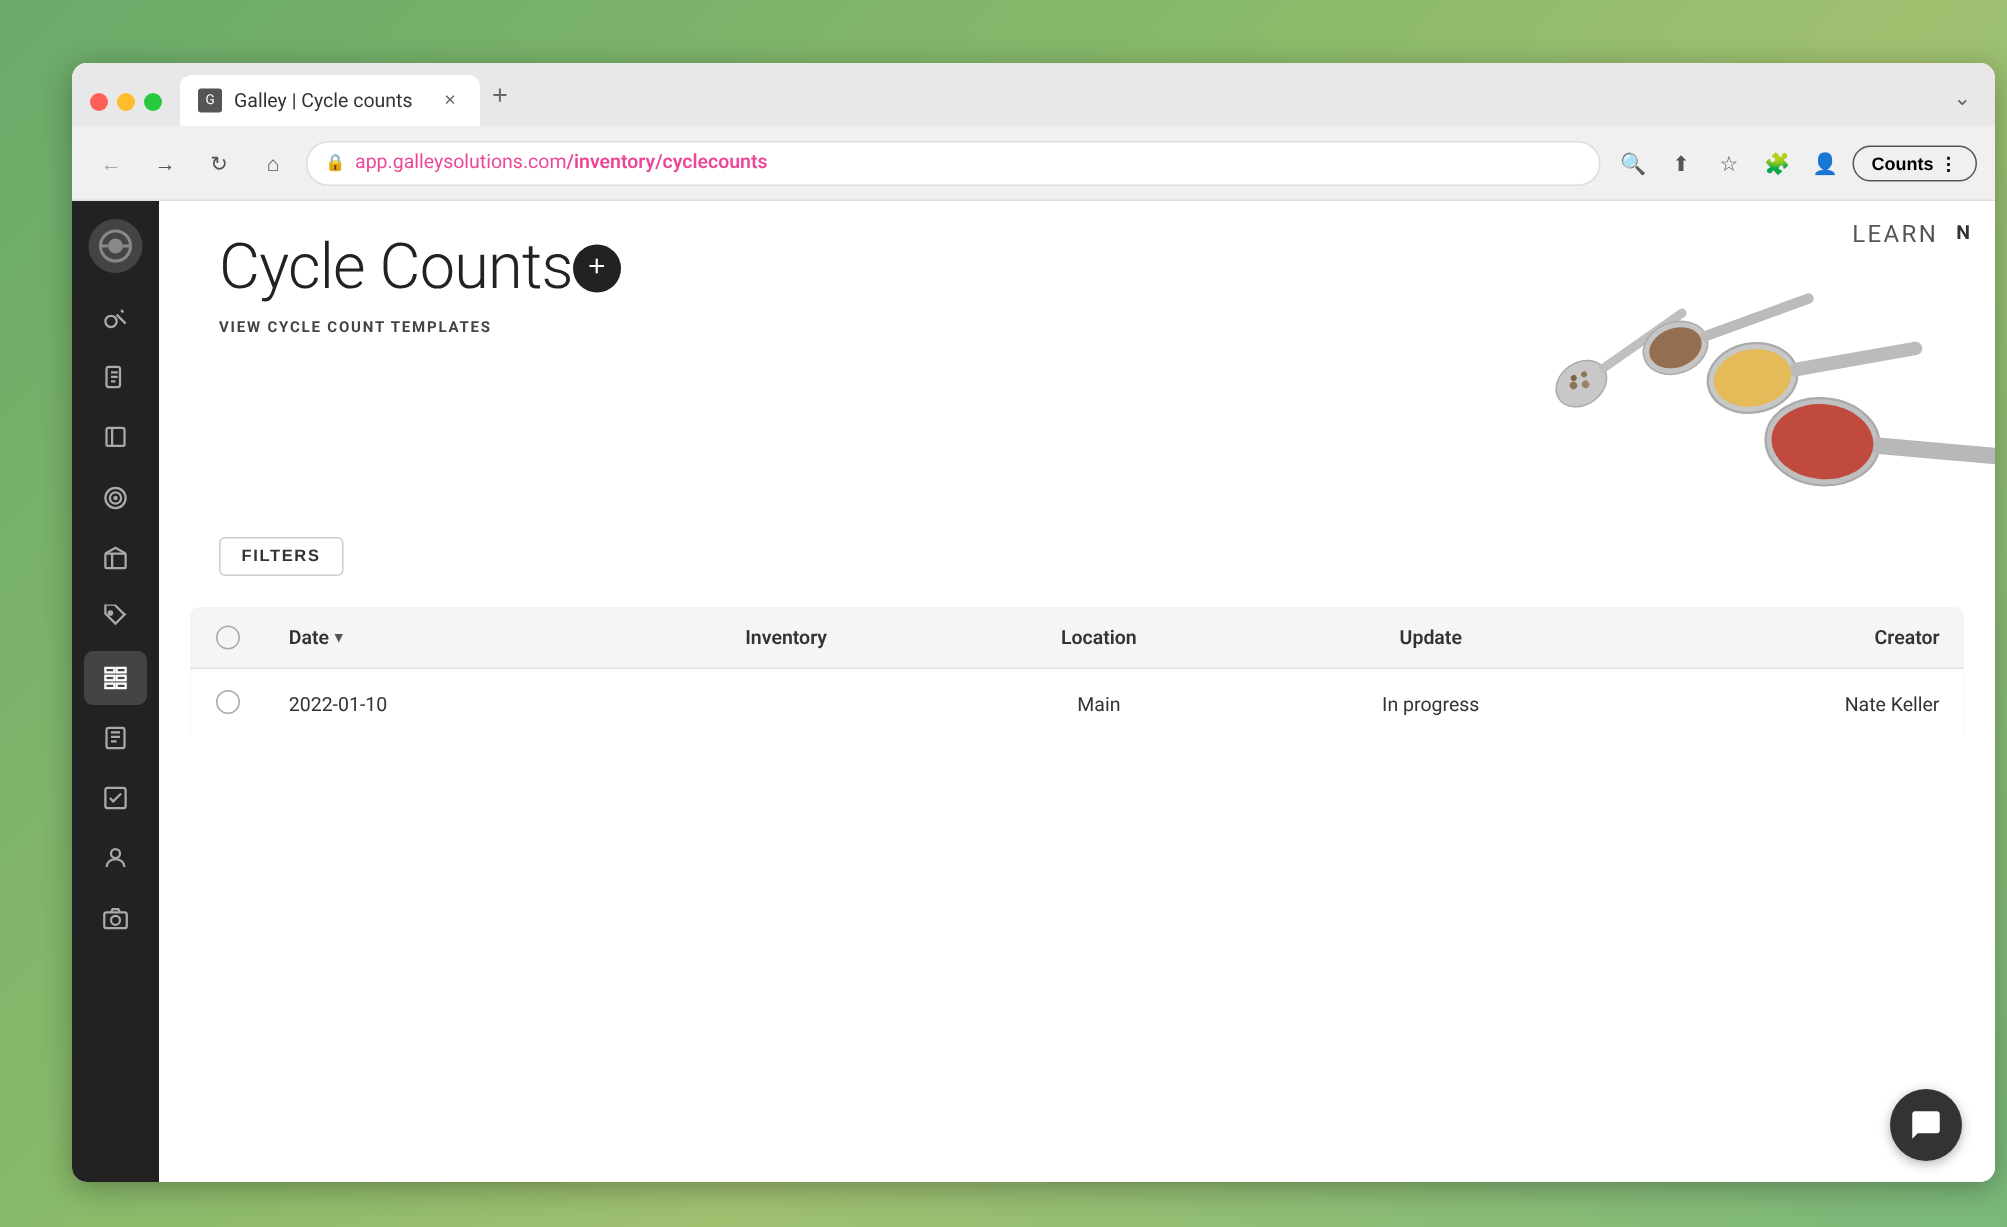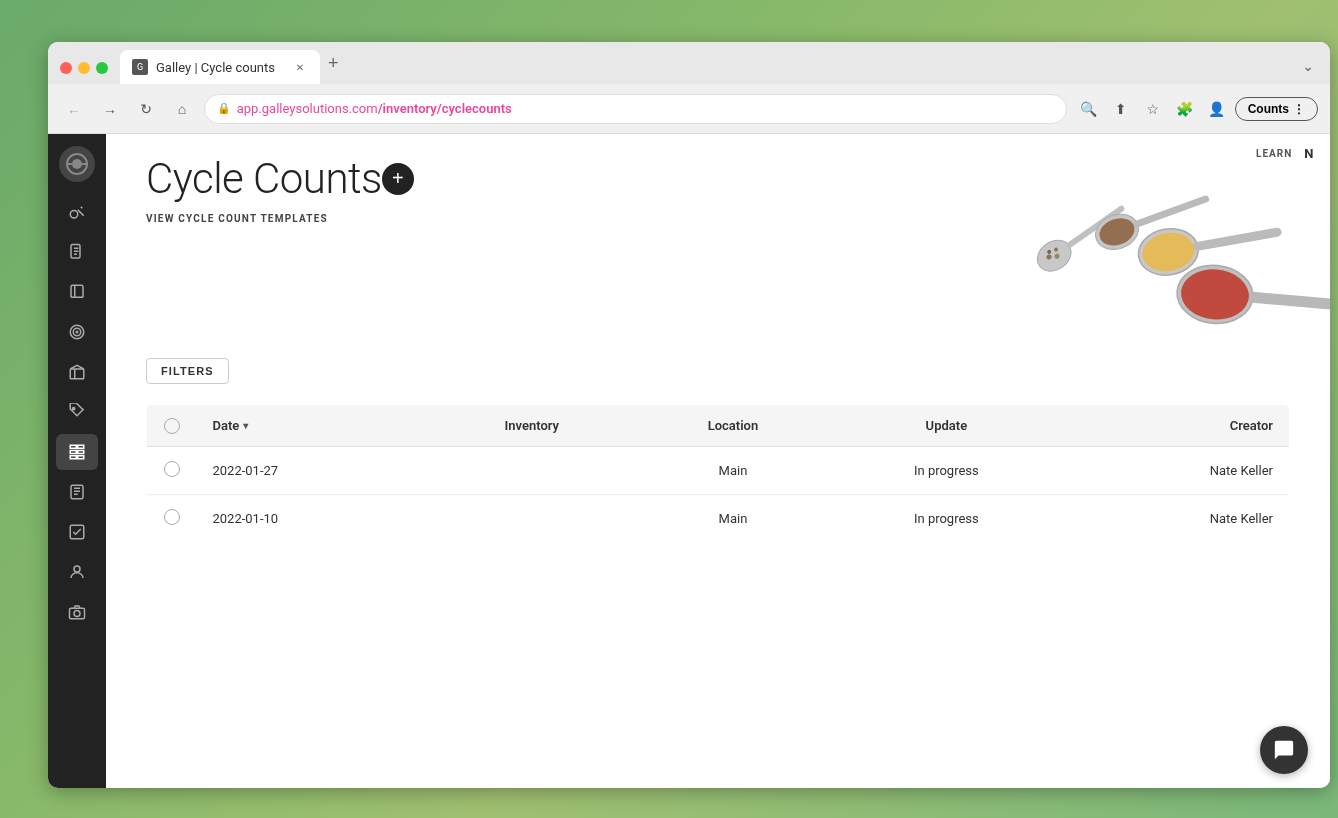--- a/index.html
+++ b/index.html
@@ -321,21 +321,21 @@
       padding: 6px 14px;
       font-size: 11px;
       font-weight: 700;
       letter-spacing: 0.1em;
       cursor: pointer;
       color: #333;
     }
 
     
     .table-section {
-      padding: 20px 40px;
+      padding: 20px 20px;
     }
 
     table {
       width: 100%;
       border-collapse: collapse;
       border: 1px solid #e0e0e0;
       border-radius: 6px;
       overflow: hidden;
     }
 
@@ -541,21 +541,21 @@
           <path d="M8 7l1.5-3h5L16 7"></path>
         </svg>
       </div>
     </div>
 
     <div class="main-content">
 
       <div class="page-header">
 
         <div class="header-learn">
-          <span style="cursor:pointer;font-size:10px;letter-spacing:0.1em;color:#555;font-weight:700;">LEARN</span>
+          <span style="cursor:pointer;font-size:16px;letter-spacing:0.1em;color:#555;font-weight:400;">LEARN</span>
           <span style="font-size:13px;font-weight:700;color:#333;">N</span>
         </div>
 
         <div class="spoon-decoration">
           <svg class="spoon-svg" viewBox="0 0 350 200" xmlns="http://www.w3.org/2000/svg">
 
             <g transform="rotate(-35, 175, 100)">
               <ellipse cx="80" cy="60" rx="18" ry="14" fill="#c8c8c8" stroke="#aaa" stroke-width="1"></ellipse>
               <rect x="95" y="57" width="70" height="6" rx="3" fill="#c0c0c0"></rect>
 
@@ -616,28 +616,20 @@
               </th>
               <th style="text-align:center;">Inventory</th>
               <th style="text-align:center;">Location</th>
               <th style="text-align:center;">Update</th>
               <th style="text-align:right;">Creator</th>
             </tr>
           </thead>
           <tbody>
             <tr>
               <td><div class="row-checkbox"></div></td>
-              <td>2022-01-27</td>
-              <td style="text-align:center;"></td>
-              <td style="text-align:center;">Main</td>
-              <td style="text-align:center;">In progress</td>
-              <td style="text-align:right;">Nate Keller</td>
-            </tr>
-            <tr>
-              <td><div class="row-checkbox"></div></td>
               <td>2022-01-10</td>
               <td style="text-align:center;"></td>
               <td style="text-align:center;">Main</td>
               <td style="text-align:center;">In progress</td>
               <td style="text-align:right;">Nate Keller</td>
             </tr>
           </tbody>
         </table>
       </div>
 

